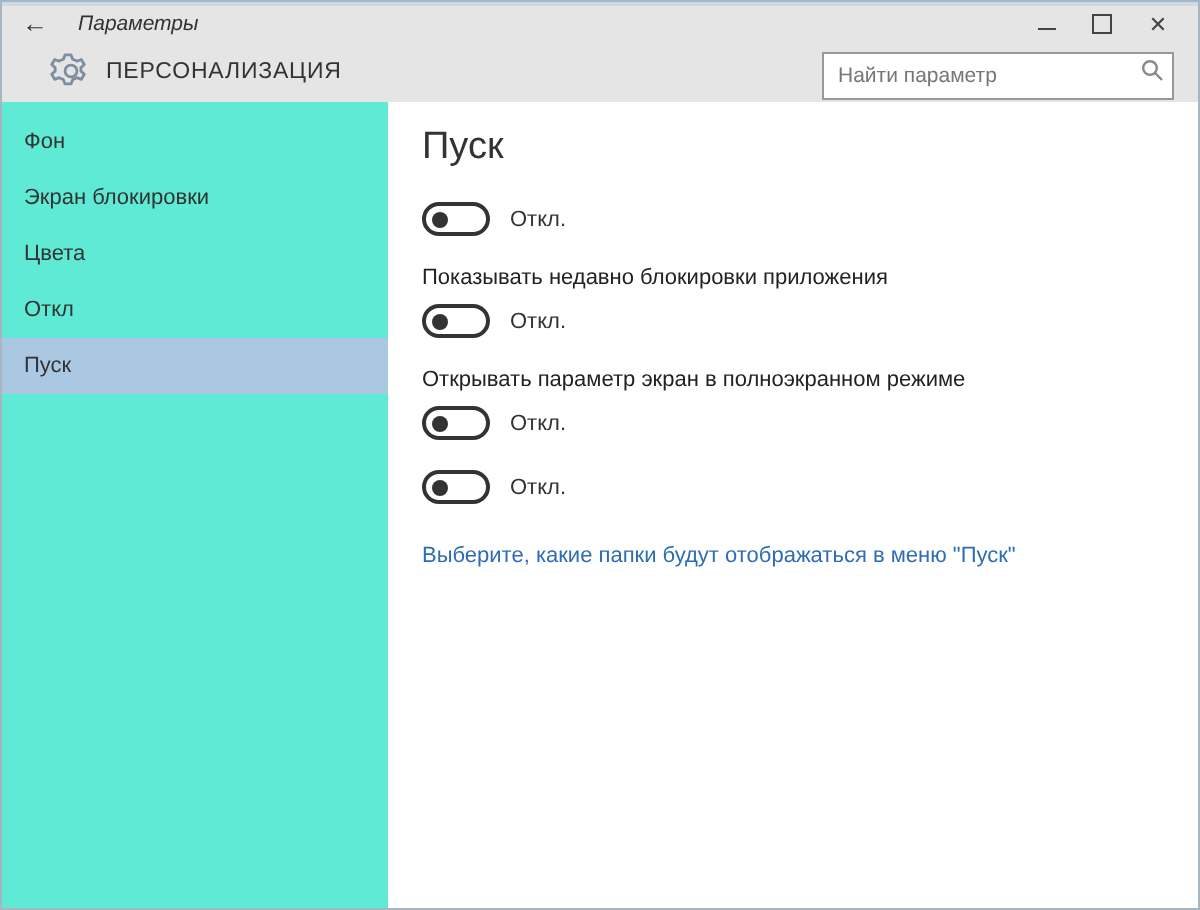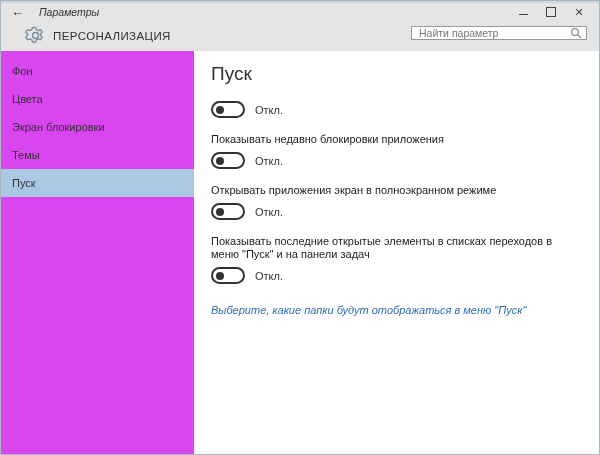--- a/index.html
+++ b/index.html
@@ -16,46 +16,46 @@
   .wtitle{position:absolute;left:38px;top:5px;font-size:10.5px;color:#333;font-style:italic;}
   .wincontrols{position:absolute;right:6px;top:0;height:22px;display:flex;align-items:center;}
   .wc{width:28px;height:22px;display:flex;align-items:center;justify-content:center;color:#444;}
   .wc .minbar{width:9px;height:0;border-bottom:1px solid #444;margin-top:4px;}
   .wc .maxbox{width:8px;height:8px;border:1px solid #444;background:transparent;}
   .wc.close{font-size:11px;}
 
   .header{position:absolute;left:16px;top:22px;right:0;height:28px;}
   .gear{position:absolute;left:8px;top:2px;width:21px;height:21px;color:#7d8f9e;}
   .apptitle{position:absolute;left:36px;top:7px;font-size:11.5px;letter-spacing:.4px;color:#333;}
-  .searchbox{position:absolute;top:3px;right:12px;width:176px;height:14px;background:#fff;
-    border:1px solid #999;box-sizing:border-box;display:flex;align-items:center;}
+  .searchbox{position:absolute;top:3px;right:12px;width:176px;height:24px;background:#fff;
+    border:1px solid #999;box-sizing:border-box;display:flex;}
   .searchbox input{flex:1;border:none;outline:none;background:transparent;
     font-family:inherit;font-size:10.5px;color:#555;padding:0 4px 0 7px;}
   .searchbox input::placeholder{color:#767676;opacity:1;}
   .search-glyph{width:16px;height:16px;margin-right:2px;flex:0 0 auto;}
 
   
-  .sidebar{position:absolute;left:0;top:50px;bottom:0;width:193px;background:#d946ef;padding-top:6px;box-sizing:border-box;}
+  .sidebar{position:absolute;left:0;top:50px;bottom:0;width:193px;background:#5eead4;padding-top:6px;box-sizing:border-box;}
   .side-item{height:28px;line-height:28px;padding-left:11px;font-size:11px;color:#333;cursor:default;}
   .side-item.selected{background:var(--accent,#abc8e2);}
 
   
   .main{position:absolute;left:193px;top:50px;right:0;bottom:0;background:#fff;
     padding:12px 20px 0 17px;box-sizing:border-box;}
   .main h1{margin:0 0 16px 0;font-size:19px;font-weight:400;color:#333;}
   .toggle-group{margin-bottom:15px;}
   .toggle-label{font-size:11px;color:#222;max-width:352px;line-height:13px;margin-bottom:6px;}
   .toggle-row{display:flex;align-items:center;}
   .switch{width:30px;height:13px;border:2px solid #333;border-radius:9px;background:#fff;
     position:relative;box-sizing:content-box;cursor:default;}
   .knob{position:absolute;left:3px;top:50%;transform:translateY(-50%);
     width:8px;height:8px;border-radius:50%;background:#333;}
   .state{font-size:11px;color:#333;margin-left:10px;}
   .folders-link{display:inline-block;margin-top:4px;font-size:11px;color:var(--link,#2e6db4);
-    text-decoration:none;cursor:pointer;max-width:352px;line-height:14px;font-style:italic;}
+    text-decoration:none;cursor:pointer;max-width:352px;line-height:14px;}
 </style>
 </head>
 <body>
 
 <div class="window">
 
   <div class="topband">
     <div class="titlebar">
       <span class="back">←</span>
       <span class="wtitle">Параметры</span>
@@ -85,23 +85,23 @@
             <circle cx="7" cy="7" r="3.4"></circle>
             <line x1="9.6" y1="9.6" x2="13" y2="13"></line>
           </svg>
         </span>
       </div>
     </div>
   </div>
 
   <div class="sidebar" id="sidebar">
       <div class="side-item">Фон</div>
+      <div class="side-item">Экран блокировки</div>
       <div class="side-item">Цвета</div>
-      <div class="side-item">Экран блокировки</div>
-      <div class="side-item">Темы</div>
+      <div class="side-item">Откл</div>
       <div class="side-item selected">Пуск</div>
     </div>
 
   <div class="main">
     <h1>Пуск</h1>
     <div id="toggle-groups">
         <div class="toggle-group">
           <div class="toggle-row">
             <div class="switch">
               <div class="knob"></div>
@@ -112,30 +112,29 @@
         <div class="toggle-group">
           <div class="toggle-label">Показывать недавно блокировки приложения</div>
           <div class="toggle-row">
             <div class="switch">
               <div class="knob"></div>
             </div>
             <span class="state">Откл.</span>
           </div>
         </div>
         <div class="toggle-group">
-          <div class="toggle-label">Открывать приложения экран в полноэкранном режиме</div>
+          <div class="toggle-label">Открывать параметр экран в полноэкранном режиме</div>
           <div class="toggle-row">
             <div class="switch">
               <div class="knob"></div>
             </div>
             <span class="state">Откл.</span>
           </div>
         </div>
         <div class="toggle-group">
-          <div class="toggle-label">Показывать последние открытые элементы в списках переходов в меню "Пуск" и на панели задач</div>
           <div class="toggle-row">
             <div class="switch">
               <div class="knob"></div>
             </div>
             <span class="state">Откл.</span>
           </div>
         </div>
       </div>
     <a class="folders-link">Выберите, какие папки будут отображаться в меню "Пуск"</a>
   </div>

